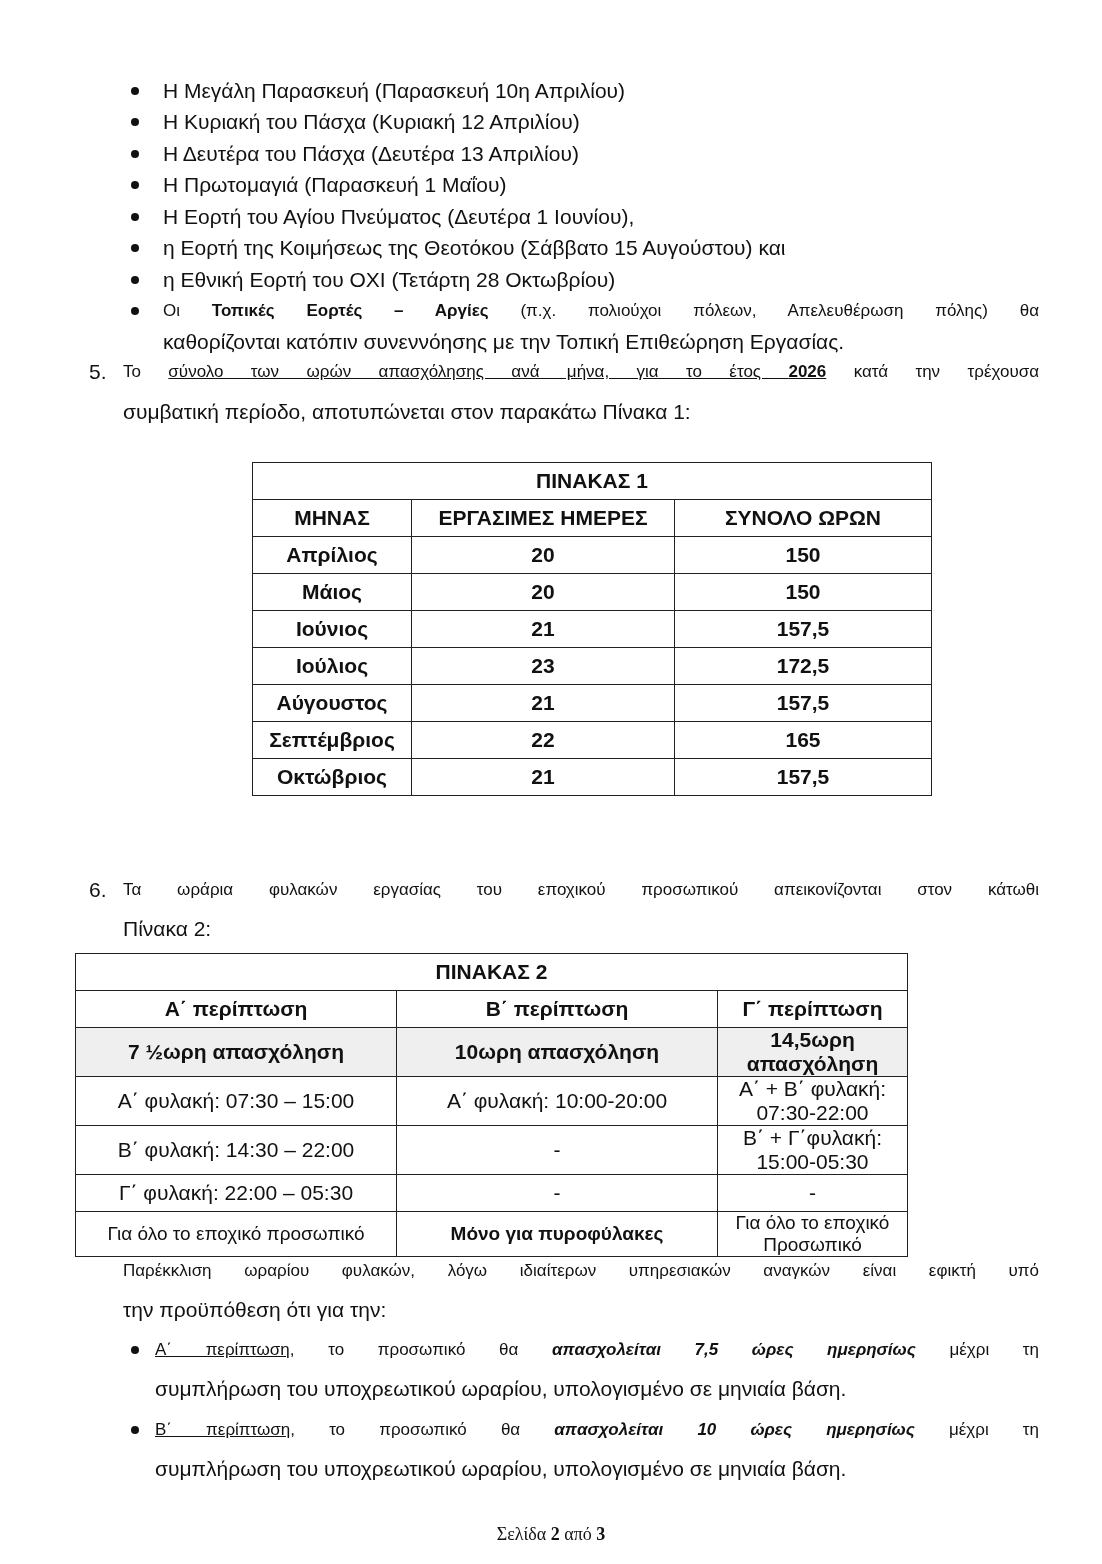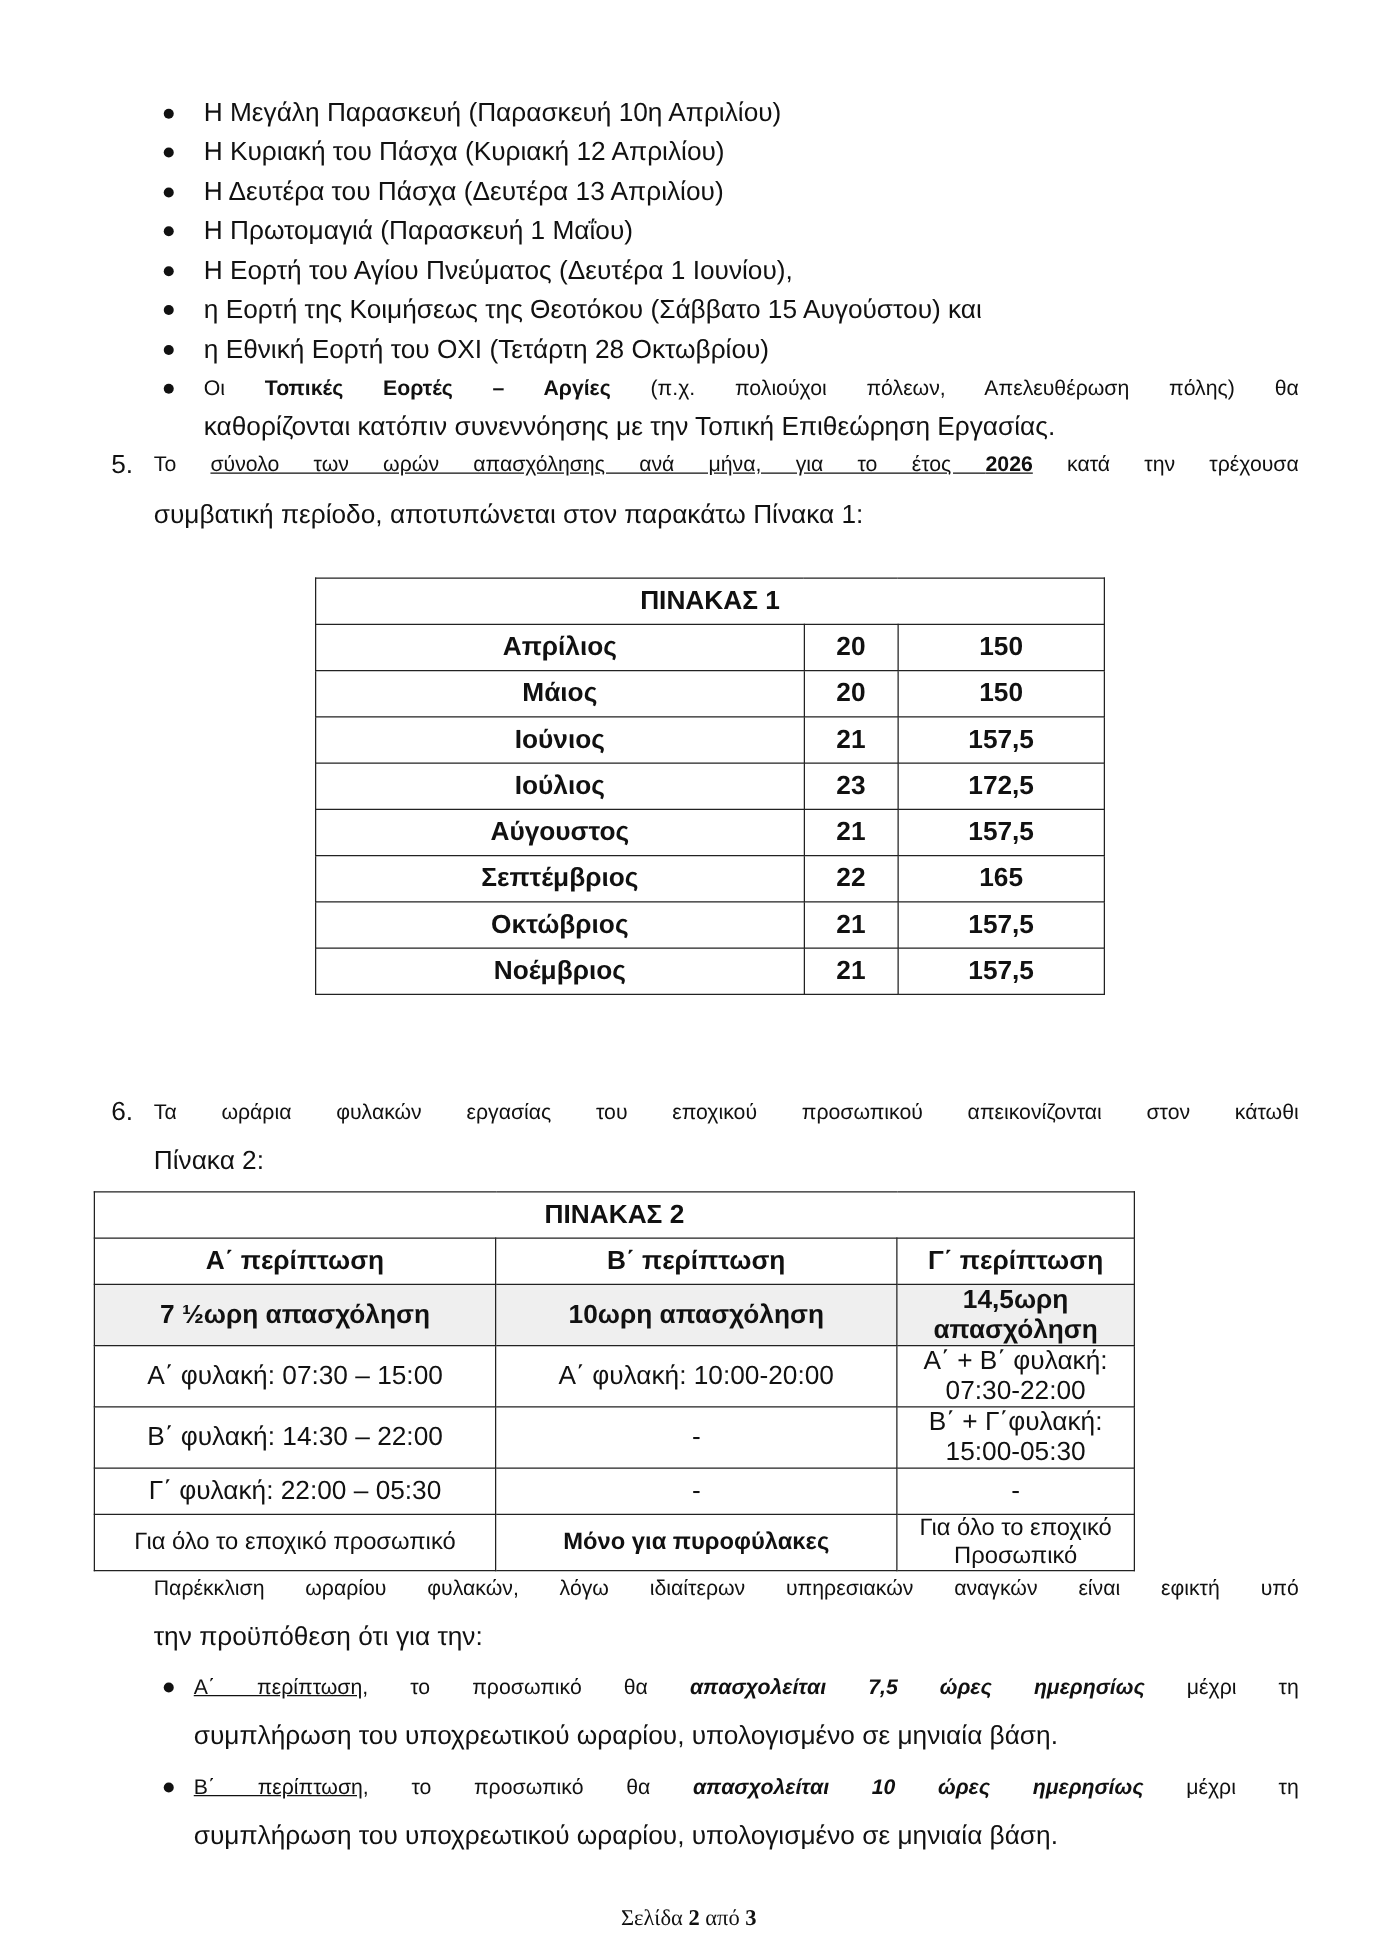--- a/index.html
+++ b/index.html
@@ -9,21 +9,21 @@
   }
   .line { position: absolute; font-size: 21px; line-height: 26px; white-space: nowrap; }
   .bullet { position: absolute; width: 8px; height: 8px; border-radius: 50%; background: #111; }
   .justify { position: absolute; font-size: 17px; line-height: 26px; text-align: justify; text-align-last: justify; white-space: normal; }
   .u { text-decoration: underline; }
   b { font-weight: bold; }
   .bi { font-weight: bold; font-style: italic; }
 
   table { position: absolute; border-collapse: collapse; font-size: 21px; }
   td { border: 1.5px solid #222; text-align: center; padding: 0; }
-  #table1 { left: 252px; top: 462px; width: 632px; }
+  #table1 { left: 252px; top: 462px; width: 680px; }
   #table1 td { height: 36px; font-weight: bold; }
   #table1 .hdr td { font-weight: bold; }
   #table2 { left: 75px; top: 953px; width: 833px; }
   #table2 td { height 36px; height: 36px; }
   #table2 .bold td { font-weight: bold; }
   #table2 .shaded td { background: #efefef; }
   #table2 .small td { font-size: 19px; }
   .footer { position: absolute; left: 0; width: 1102px; top: 1524px; text-align: center;
     font-family: "Liberation Serif", serif; font-size: 18px; }
 </style>
@@ -55,20 +55,25 @@
   <div class="line" style="left:89px;top:359px">5.</div>
   <div class="justify" style="left:123px;top:359px;width:916px"><span>Το </span><span class="u">σύνολο των ωρών απασχόλησης ανά μήνα, για το έτος </span><b class="u">2026</b><span> κατά την τρέχουσα</span></div>
   <div class="line" style="left:123px;top:399px">συμβατική περίοδο, αποτυπώνεται στον παρακάτω Πίνακα 1:</div>
 </div>
 
 <table id="table1">
   <tbody>
       <tr class="hdr">
         <td colspan="3">ΠΙΝΑΚΑΣ 1</td>
       </tr>
+  <tr class="hdr">
+    <td style="width:158px">ΜΗΝΑΣ</td>
+    <td style="width:262px">ΕΡΓΑΣΙΜΕΣ ΗΜΕΡΕΣ</td>
+    <td>ΣΥΝΟΛΟ ΩΡΩΝ</td>
+  </tr>
   <tr>
         <td>Απρίλιος</td>
         <td>20</td>
         <td>150</td>
       </tr>
   <tr>
         <td>Μάιος</td>
         <td>20</td>
         <td>150</td>
       </tr>
@@ -87,25 +92,20 @@
         <td>21</td>
         <td>157,5</td>
       </tr>
   <tr>
         <td>Σεπτέμβριος</td>
         <td>22</td>
         <td>165</td>
       </tr>
   <tr>
         <td>Οκτώβριος</td>
-        <td>21</td>
-        <td>157,5</td>
-      </tr>
-  <tr>
-        <td>Νοέμβριος</td>
         <td>21</td>
         <td>157,5</td>
       </tr>
 </tbody>
   </table>
 
 <div>
   <div class="line" style="left:89px;top:877px">6.</div>
   <div class="justify" style="left:123px;top:877px;width:916px">Τα ωράρια φυλακών εργασίας του εποχικού προσωπικού απεικονίζονται στον κάτωθι</div>
   <div class="line" style="left:123px;top:916px">Πίνακα 2:</div>

